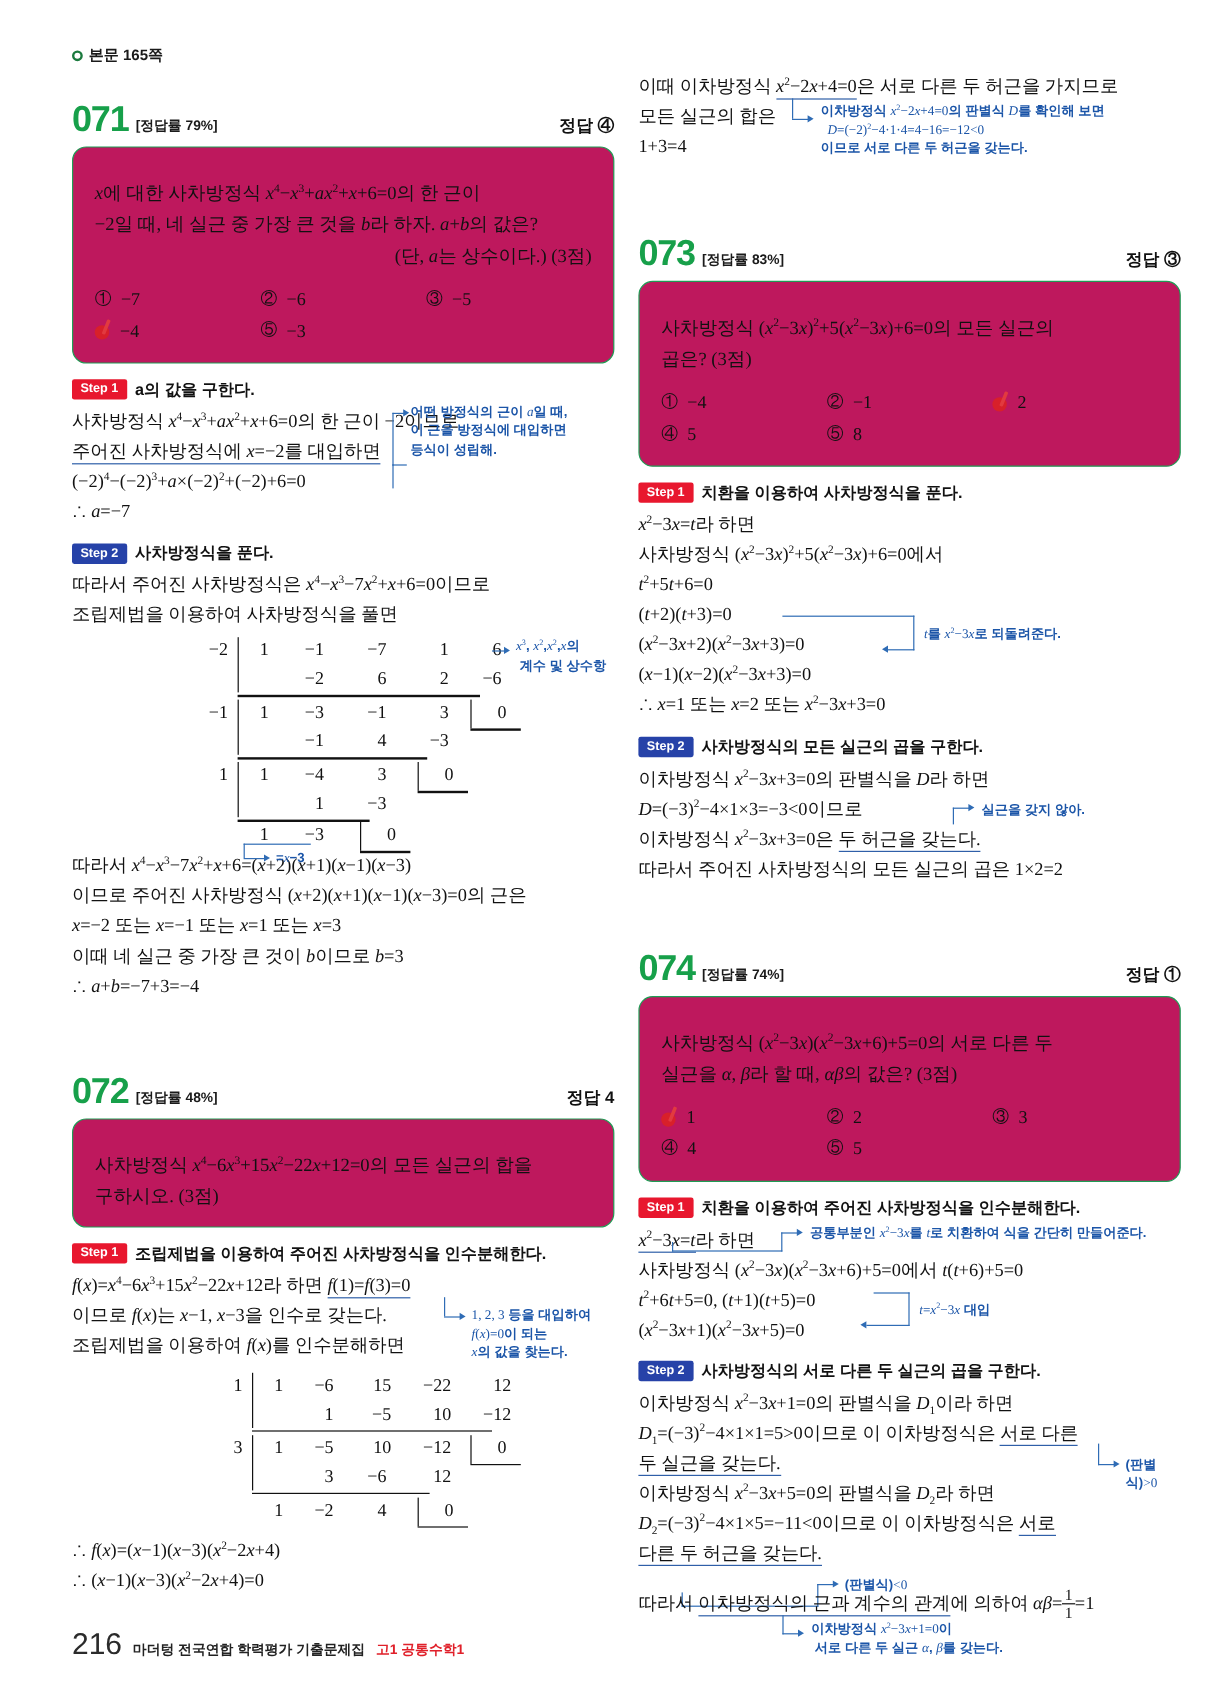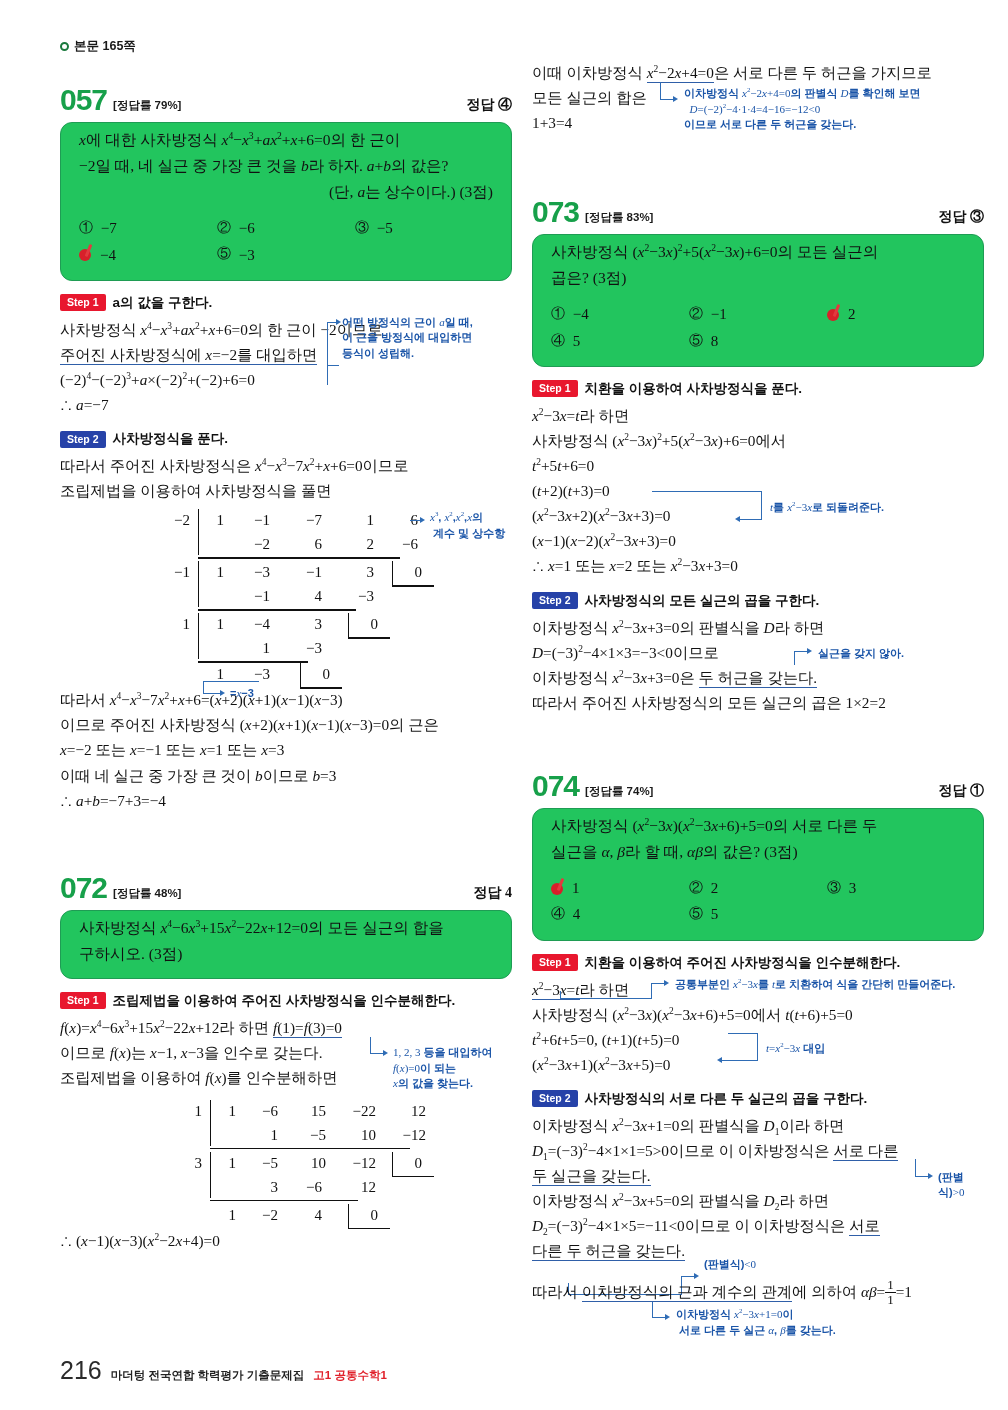--- a/index.html
+++ b/index.html
@@ -43,30 +43,30 @@
     font-weight:bold;font-size:30px;letter-spacing:-1px;
     color:#17a04a;line-height:1;
   }
   .prob-rate{
     font-family:"Liberation Sans", sans-serif;
     font-weight:bold;font-size:11.5px;color:#1a1a1a;
     margin-left:6px;position:relative;top:-1px;
   }
   .prob-ans{
     position:absolute;right:0;bottom:1px;
-    font-family:Liberation Serif, serif;
+    font-family:Liberation Sans, sans-serif;
     font-weight:bold;font-size:14px;color:#111;
     white-space:nowrap;
   }
 
   
   .qbox{
     border:1.6px solid #1f9c54;border-radius:12px;
-    background:#22c55e;
-    padding:4px 18px 12px 18px;
+    background:#be185d;
+    padding:26px 18px 12px 18px;
     font-size:15.5px;line-height:1.62;color:#111;
   }
   .qbox .qtext{margin:0;}
   .qbox .qtext + .qtext{margin-top:1px;}
   .qtext.right{text-align:right;}
 
   .choices{margin-top:11px;}
   .crow{display:flex;font-size:15px;line-height:1.75;}
   .crow .ch{width:33.33%;display:flex;align-items:center;gap:4px;white-space:nowrap;}
   .cnum{font-size:14px;}
@@ -171,21 +171,21 @@
 
   <div class="col col-left" style="top:38px;">
 
     <div class="topref">
       <span class="ring"></span>
       <span>본문 165쪽</span>
     </div>
 
     <div>
       <div class="prob-head">
-        <span class="prob-num">057</span>
+        <span class="prob-num">071</span>
         <span class="prob-rate">[정답률 79%]</span>
         <span class="prob-ans">정답 ④</span>
       </div>
 
       <div class="qbox">
         <p class="qtext">
           <i>x</i>에 대한 사차방정식 <i>x</i><sup>4</sup>−<i>x</i><sup>3</sup>+<i>ax</i><sup>2</sup>+<i>x</i>+6=0의 한 근이
         </p>
         <p class="qtext">
           −2일 때, 네 실근 중 가장 큰 것을 <i>b</i>라 하자. <i>a</i>+<i>b</i>의 값은?
@@ -406,20 +406,23 @@
         <span class="hline" style="left:150px;top:100px;width:148px;"></span>
 
         <span class="sv" style="left:154px;top:108px;width:22px;">1</span>
         <span class="sv" style="left:192px;top:108px;width:26px;">−2</span>
         <span class="sv" style="left:240px;top:108px;width:22px;">4</span>
         <span class="vline" style="left:288px;top:104px;height:24px;"></span>
         <span class="sv" style="left:296px;top:108px;width:22px;">0</span>
         <span class="hline" style="left:288px;top:128px;width:42px;"></span>
       </div>
 
+      <p class="line" style="margin-top:8px;">
+        ∴ <i>f</i>(<i>x</i>)=(<i>x</i>−1)(<i>x</i>−3)(<i>x</i><sup>2</sup>−2<i>x</i>+4)
+      </p>
       <p class="line">
         ∴ (<i>x</i>−1)(<i>x</i>−3)(<i>x</i><sup>2</sup>−2<i>x</i>+4)=0
       </p>
     </div>
   </div>
 
   <div class="col col-right" style="top:60px;">
 
     <div style="position:relative;">
       <p class="line">
@@ -620,21 +623,21 @@
         <div class="arrowR" style="left:396px;top:60px;"></div>
         <div class="abs note" style="left:406px;top:57px;">
           (판별식)<span class="mn">&gt;0</span>
         </div>
 
         <div class="conn abs" style="left:36px;top:170px;width:1.3px;height:12px;border-left:1.3px solid #2f6cb5;"></div>
         <div class="conn abs" style="left:36px;top:181px;height:1.3px;width:114px;border-top:1.3px solid #2f6cb5;"></div>
         <div class="conn abs" style="left:149px;top:163px;width:1.3px;height:19px;border-left:1.3px solid #2f6cb5;"></div>
         <div class="conn abs" style="left:149px;top:163px;height:1.3px;width:14px;border-top:1.3px solid #2f6cb5;"></div>
         <div class="arrowR" style="left:162px;top:160px;"></div>
-        <div class="abs note" style="left:172px;top:144px;">
+        <div class="abs note" style="left:172px;top:157px;">
           (판별식)<span class="mn">&lt;0</span>
         </div>
       </div>
 
       <div style="position:relative;margin-top:16px;">
         <p class="line">
           따라서 <span class="u">이차방정식의 근과 계수의 관계</span>에 의하여 <i>αβ</i>=<span style="display:inline-block;text-align:center;vertical-align:middle;font-size:13px;line-height:1.08;position:relative;top:-1px;"><span style="display:block;border-bottom:1.2px solid #111;padding:0 2px;">1</span><span style="display:block;padding:0 2px;">1</span></span>=1
         </p>
         <div class="conn abs" style="left:120px;top:23px;width:1.3px;height:16px;border-left:1.3px solid #2f6cb5;"></div>
         <div class="conn abs" style="left:120px;top:38px;height:1.3px;width:14px;border-top:1.3px solid #2f6cb5;"></div>

